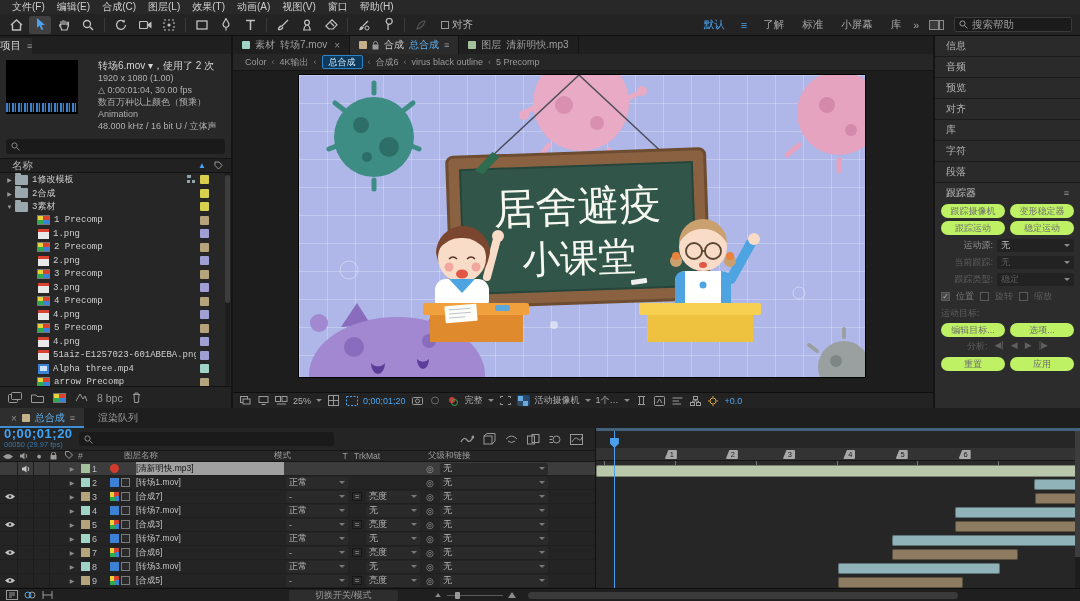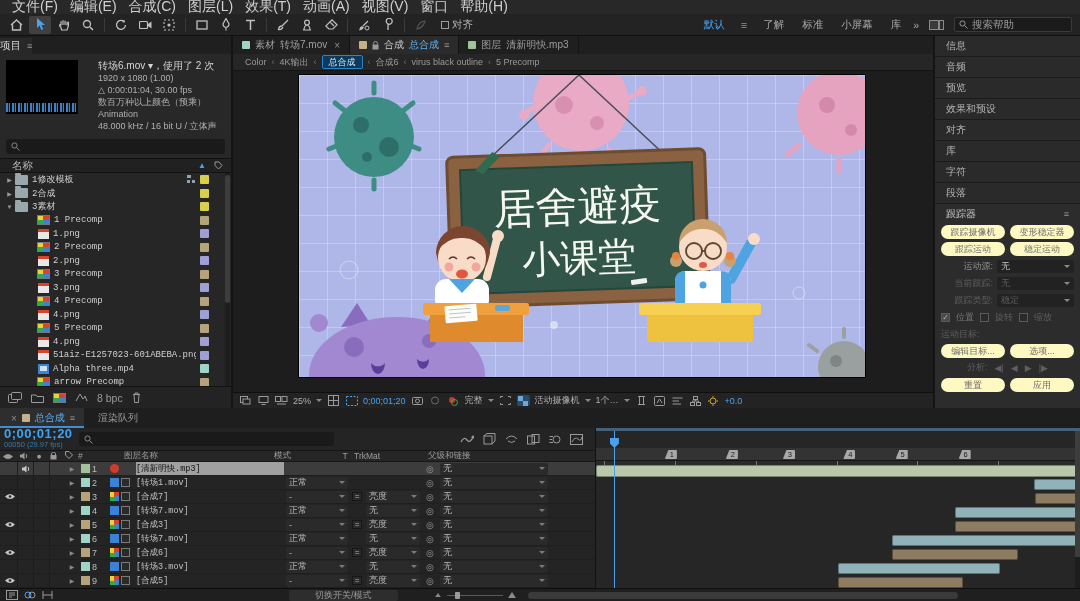--- a/index.html
+++ b/index.html
@@ -1,21 +1,21 @@
 <!DOCTYPE html>
 <html><head>
 <meta charset="utf-8">
 <style>
   *{margin:0;padding:0;box-sizing:border-box}
   html,body{width:1080px;height:601px;overflow:hidden}
   body{background:#1e1e1e;font-family:"Liberation Sans",sans-serif;font-size:10.5px;color:#c3c3c3;-webkit-font-smoothing:antialiased}
   .app{width:1080px;height:601px;display:flex;flex-direction:column;background:#1e1e1e}
 
   
-  .menubar{height:14px;background:#282828;display:flex;align-items:center;padding:0 6px;font-size:14px;color:#cfcfcf;flex:0 0 auto}
+  .menubar{height:14px;background:#282828;display:flex;align-items:center;padding:0 6px;font-size:10px;color:#cfcfcf;flex:0 0 auto}
   .menu-item{padding:0 6px;cursor:default}
 
   
   .toolbar{height:22px;background:#232323;border-bottom:1px solid #101010;display:flex;align-items:center;padding:0 4px;flex:0 0 auto}
   .tool{width:22px;height:18px;display:flex;align-items:center;justify-content:center;border-radius:2px;margin:0 1px}
   .tool svg{display:block}
   .tool.active{background:#404040}
   .tsep{width:1px;height:14px;background:#3a3a3a;margin:0 4px}
   .snap{display:flex;align-items:center;gap:3px;color:#b5b5b5;margin-left:8px}
   .snapbox{width:8px;height:8px;border:1px solid #9a9a9a}
@@ -85,30 +85,30 @@
   .vsico{width:13px;height:11px;display:flex;align-items:center;justify-content:center}
   .vsico.activeblue{background:#1a4a74;border-radius:2px}
 
   
   .rpanel{width:145px;background:#282828;display:flex;flex-direction:column;font-size:10px}
   .rp-tab{height:21px;border-bottom:1px solid #1b1b1b;display:flex;align-items:center;padding:0 11px;color:#b2b2b2;background:#2a2a2a}
   .tracker{flex:1;background:#2c2c2c;display:flex;flex-direction:column;padding-bottom:2px}
   .trk-title{height:19px;display:flex;align-items:center;justify-content:space-between;padding:0 11px;color:#c6c6c6}
   .trk-body{flex:1;padding:2px 6px;display:flex;flex-direction:column;gap:3px;color:#7a7a7a}
   .trk-row{display:flex;gap:5px}
-  .trk-btn{flex:1;height:14px;border-radius:8px;background:#fef9c3;color:#6f6f6f;display:flex;align-items:center;justify-content:center;font-size:9px}
+  .trk-btn{flex:1;height:14px;border-radius:8px;background:#bef264;color:#6f6f6f;display:flex;align-items:center;justify-content:center;font-size:9px}
   .trk-line{display:flex;align-items:center;gap:4px;height:14px}
   .trk-lbl{width:52px;text-align:right;color:#8f8f8f;font-size:9px}
   .trk-lbl.dim{color:#5f5f5f}
   .dd{flex:1;height:13px;background:#222;border-radius:2px;display:flex;align-items:center;justify-content:space-between;padding:0 4px;color:#c3c3c3;font-size:9px}
   .dd.dim{color:#5f5f5f}
   .cbrow{display:flex;align-items:center;gap:6px;height:14px;font-size:9px}
   .cb{width:9px;height:9px;border:1px solid #5a5a5a;background:#2a2a2a;display:flex;align-items:center;justify-content:center;font-size:8px;color:#b5b5b5}
   .cb.on{background:#4a4a4a}
-  .analyze{display:flex;align-items:center;gap:7px;justify-content:center;color:#5f5f5f;font-size:9px}
+  .analyze{display:flex;gap:7px;justify-content:center;color:#5f5f5f;font-size:9px}
   .trk-row.end{margin-top:1px}
 
   
   .timeline{flex:1;display:flex;flex-direction:column;background:#242424;min-height:0}
   .tl-tabs{height:20px;background:#1e1e1e;display:flex;align-items:stretch;font-size:10px}
   .tl-tab{display:flex;align-items:center;gap:5px;padding:0 9px}
   .tl-tab.active{background:#2e2e2e;box-shadow:inset 0 -2px 0 #3f8fd6}
   .tl-tab .nm{color:#5fb2f2}
   .tl-tab2{display:flex;align-items:center;padding:0 14px;color:#9a9a9a}
   .tl-body{flex:1;display:flex;min-height:0}
@@ -127,21 +127,21 @@
   .tw2{width:12px;color:#8a8a8a;font-size:6px;text-align:center}
   .lchip{width:14px;display:flex;justify-content:center}
   .lchip i{width:9px;height:9px;display:block}
   .lnum{width:18px;text-align:left;color:#bdbdbd}
   .lico{width:26px;display:flex;gap:2px;align-items:center}
   .lico i{width:9px;height:9px;display:block}
   .li-audio{background:#d23a2e;border-radius:50%}
   .li-video{background:#3b82d6}
   .li-comp{background:conic-gradient(#d8432f 0 25%,#3b82d6 0 50%,#2faa52 0 75%,#e8d23a 0)}
   .li-box{border:1px solid #7a7a7a;background:#2a2a2a}
-  .lname{width:148px;white-space:nowrap;overflow:hidden;font-family:Liberation Mono, monospace;font-size:8.5px}
+  .lname{width:148px;white-space:nowrap;overflow:hidden;font-family:Liberation Sans, sans-serif;font-size:8.5px}
   .sel .lname{background:#a0a0a0;color:#121212;height:100%;display:flex;align-items:center}
   .mcell{width:66px;padding:0 2px}
   .eqcell{width:14px;display:flex;justify-content:center}
   .eqbox{width:10px;height:9px;background:#2a2a2a;border:1px solid #161616;color:#b5b5b5;font-size:8px;line-height:8px;text-align:center}
   .matcell{width:58px;padding:0 2px}
   .atcell{width:16px;text-align:center;color:#9a9a9a}
   .parcell{width:112px;padding:0 2px}
   .ddl{height:12px;background:#2a2a2a;border-radius:2px;display:flex;align-items:center;justify-content:space-between;padding:0 3px;color:#b8b8b8;width:100%}
   .ddl .chev{border-top-color:#7a7a7a}
   .tl-right{flex:1;position:relative;background:#262626;border-left:1px solid #121212;overflow:hidden}
@@ -737,23 +737,20 @@
           <div class="rp-tab">
             <span>信息</span>
           </div>
           <div class="rp-tab">
             <span>音频</span>
           </div>
           <div class="rp-tab">
             <span>预览</span>
           </div>
           <div class="rp-tab">
-            <span>效果和预设</span>
-          </div>
-          <div class="rp-tab">
             <span>对齐</span>
           </div>
           <div class="rp-tab">
             <span>库</span>
           </div>
           <div class="rp-tab">
             <span>字符</span>
           </div>
           <div class="rp-tab">
             <span>段落</span>

